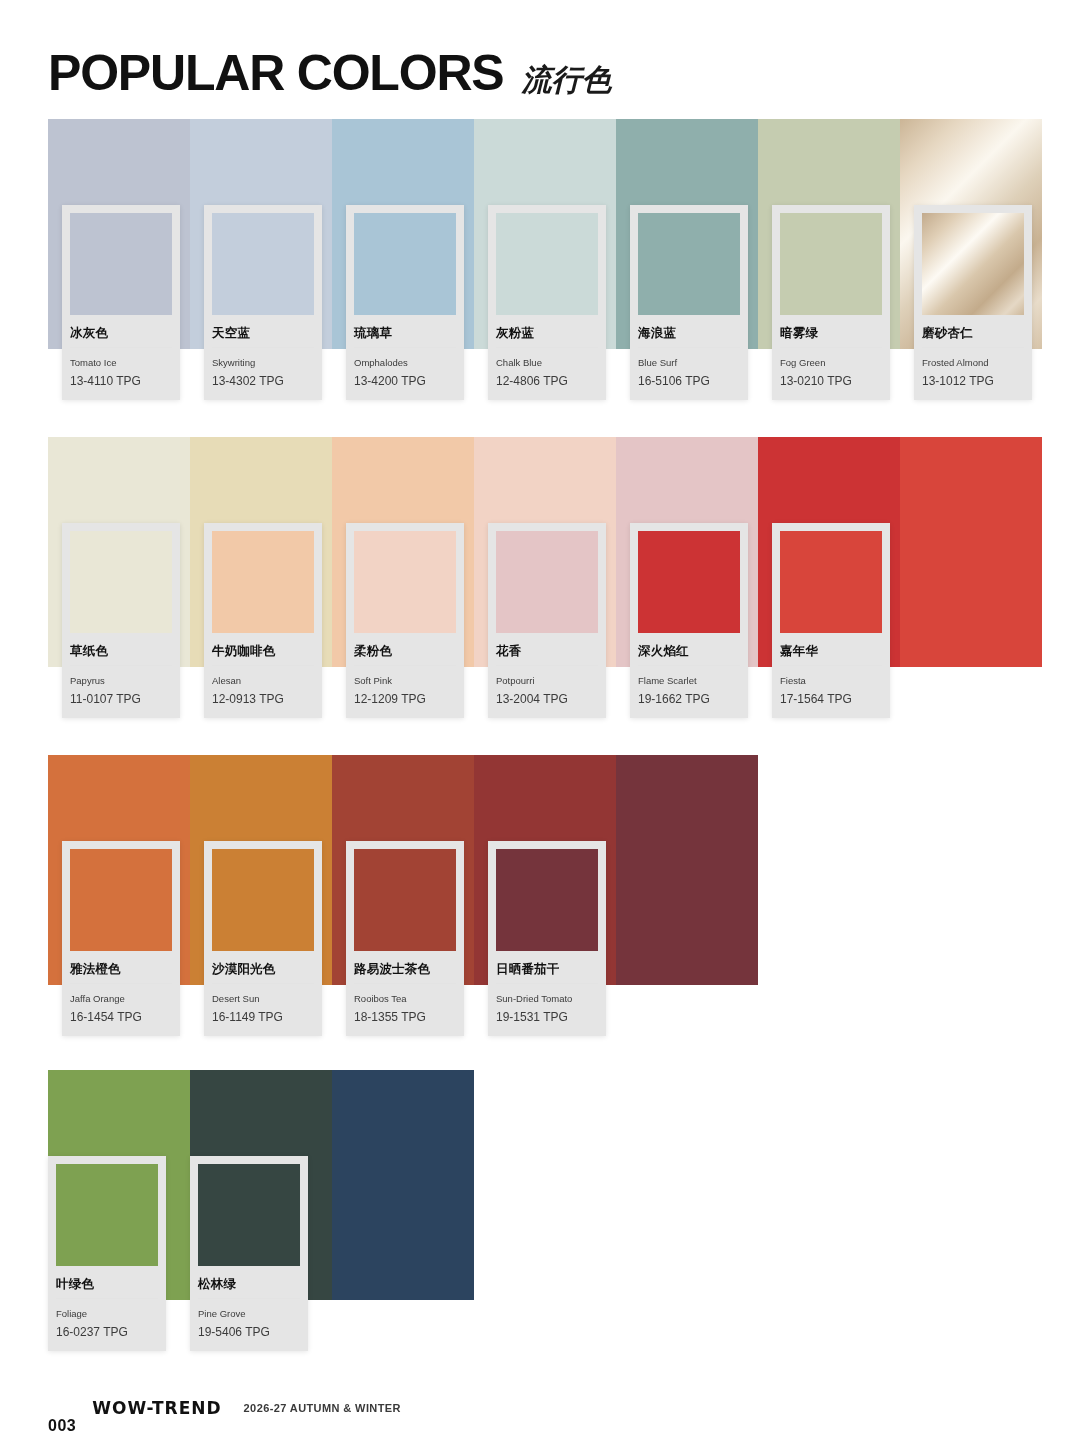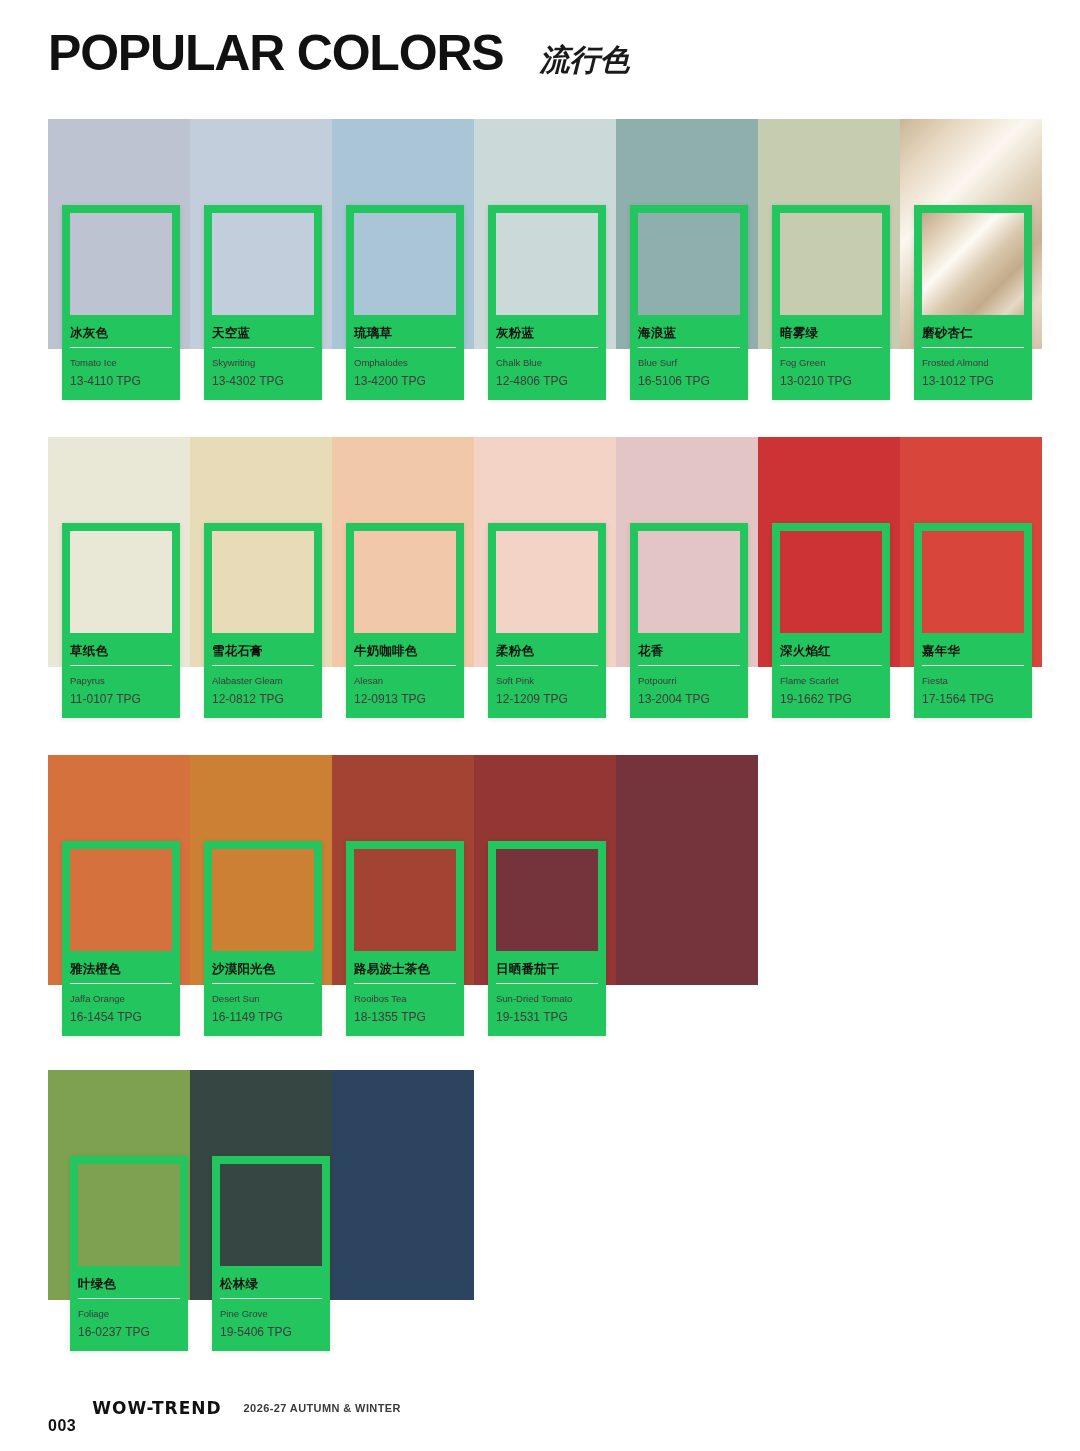--- a/index.html
+++ b/index.html
@@ -7,42 +7,41 @@
     width:1080px;height:1451px;
     background:#ffffff;
     font-family:"Liberation Sans","DejaVu Sans",sans-serif;
     position:relative;
     overflow:hidden;
   }
 
   
   .header{
     position:absolute;
-    left:48px; top:28px;
+    left:48px; top:48px;
     display:flex;
     align-items:flex-end;
     gap:18px;
   }
   .title-en{
     font-size:50px;
     font-weight:900;
     letter-spacing:-1.2px;
     color:#111111;
     line-height:1;
     font-family:"Liberation Sans","DejaVu Sans",sans-serif;
   }
   .title-cn{
     font-size:30px;
     font-weight:700;
     font-style:italic;
     color:#1a1a1a;
     line-height:1;
     padding-bottom:3px;
     font-family:"DejaVu Sans","Liberation Sans",sans-serif;
-    margin-left:18px;
   }
 
   
   .row{
     position:absolute;
     left:48px;
   }
   .bands{
     position:absolute;
     left:0; top:0;
@@ -54,21 +53,21 @@
     height:230px;
   }
   .cards{
     position:absolute;
     left:0; top:0;
     display:flex;
   }
   .card{
     width:118px;
     margin-right:24px;
-    background:#22c55e;
+    background:#e5e5e5;
     box-shadow:0 1px 5px rgba(0,0,0,0.10);
     padding:8px 8px 10px 8px;
     box-sizing:border-box;
     position:relative;
   }
   .card .chip{
     width:102px;
     height:102px;
     display:block;
   }
@@ -218,27 +217,20 @@
       </div>
       <div class="cards" style="top: 86px; left: 14px;">
         <div class="card">
           <div class="chip" style="background: rgb(233, 231, 214);"></div>
           <div class="name-cn">草纸色</div>
           <div class="divider"></div>
           <div class="name-en">Papyrus</div>
           <div class="code">11-0107 TPG</div>
         </div>
         <div class="card">
-          <div class="chip" style="background: rgb(231, 220, 183);"></div>
-          <div class="name-cn">雪花石膏</div>
-          <div class="divider"></div>
-          <div class="name-en">Alabaster Gleam</div>
-          <div class="code">12-0812 TPG</div>
-        </div>
-        <div class="card">
           <div class="chip" style="background: rgb(242, 201, 168);"></div>
           <div class="name-cn">牛奶咖啡色</div>
           <div class="divider"></div>
           <div class="name-en">Alesan</div>
           <div class="code">12-0913 TPG</div>
         </div>
         <div class="card">
           <div class="chip" style="background: rgb(242, 211, 197);"></div>
           <div class="name-cn">柔粉色</div>
           <div class="divider"></div>
@@ -306,21 +298,21 @@
           <div class="code">19-1531 TPG</div>
         </div>
       </div>
     </div>
     <div class="row" style="top: 1070px; height: 430px;">
       <div class="bands" style="height: 230px;">
         <div class="band" style="height: 230px; background: rgb(126, 161, 81);"></div>
         <div class="band" style="height: 230px; background: rgb(54, 70, 66);"></div>
         <div class="band" style="height: 230px; background: rgb(44, 68, 95);"></div>
       </div>
-      <div class="cards" style="top: 86px; left: 22px;">
+      <div class="cards" style="top: 86px; left: 0;">
         <div class="card">
           <div class="chip" style="background: rgb(126, 161, 81);"></div>
           <div class="name-cn">叶绿色</div>
           <div class="divider"></div>
           <div class="name-en">Foliage</div>
           <div class="code">16-0237 TPG</div>
         </div>
         <div class="card">
           <div class="chip" style="background: rgb(54, 70, 66);"></div>
           <div class="name-cn">松林绿</div>

